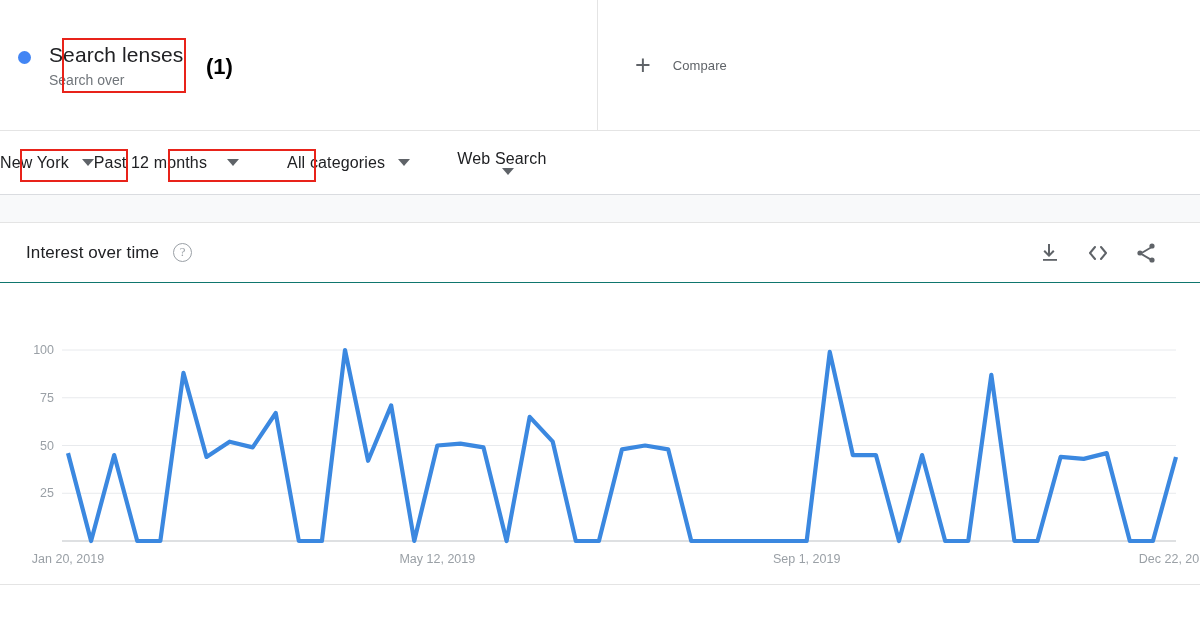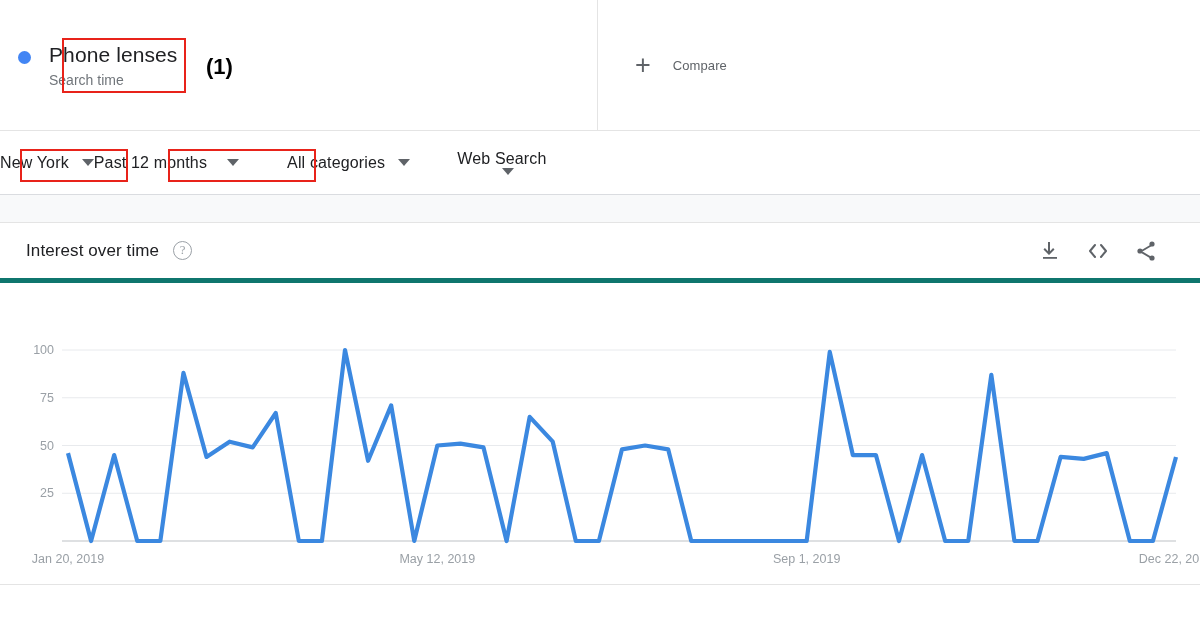--- a/index.html
+++ b/index.html
@@ -77,21 +77,21 @@
     background: #f8f9fa;
   }
 
   
   .card {
     position: absolute; left: 0; top: 222px; width: 1200px; height: 363px;
     background: #fff; border: 1px solid #e4e4e4; border-left: none; border-right: none;
   }
   .card-header {
     height: 60px; display: flex; align-items: center;
-    padding: 0 24px 0 26px; border-bottom: 5px solid #0f766e;
+    padding: 0 24px 0 26px; border-bottom: 1px solid #0f766e;
   }
   .card-title { font-size: 17px; color: #202124; letter-spacing: .1px; }
   .help-icon {
     width: 19px; height: 19px; border-radius: 50%;
     border: 1.5px solid #9aa0a6; color: #9aa0a6;
     font-size: 13px; line-height: 16px; text-align: center;
     margin-left: 14px; font-family: "Liberation Serif", serif;
   }
   .card-actions { margin-left: auto; display: flex; align-items: center; gap: 24px; padding-right: 18px;}
   .act-icon { width: 24px; height: 24px; display:block; }
@@ -112,22 +112,22 @@
 </style>
 </head>
 <body>
 
 <div id="page">
 
   <div class="term-bar">
     <div class="term-cell">
       <div class="term-dot"></div>
       <div class="term-texts">
-        <div class="term-title">Phone lenses</div>
-        <div class="term-sub">Search time</div>
+        <div class="term-title">Search lenses</div>
+        <div class="term-sub">Search over</div>
       </div>
       <div class="annot-box" style="left:62px; top:38px; width:124px; height:55px;"></div>
       <div class="annot-num" style="left:206px; top:54px;">(1)</div>
     </div>
     <div class="compare-cell">
       <span class="compare-plus">+</span>
       <span class="compare-label">Compare</span>
     </div>
   </div>
 

